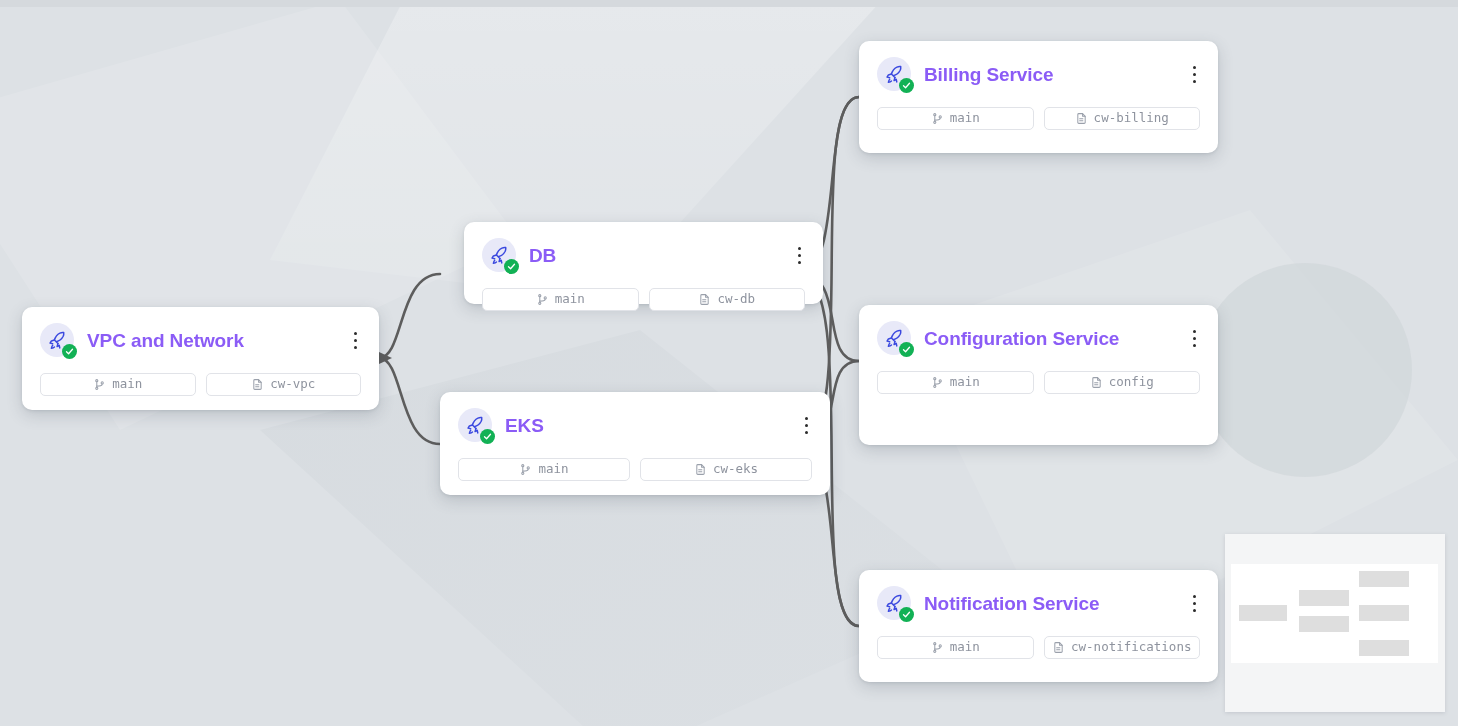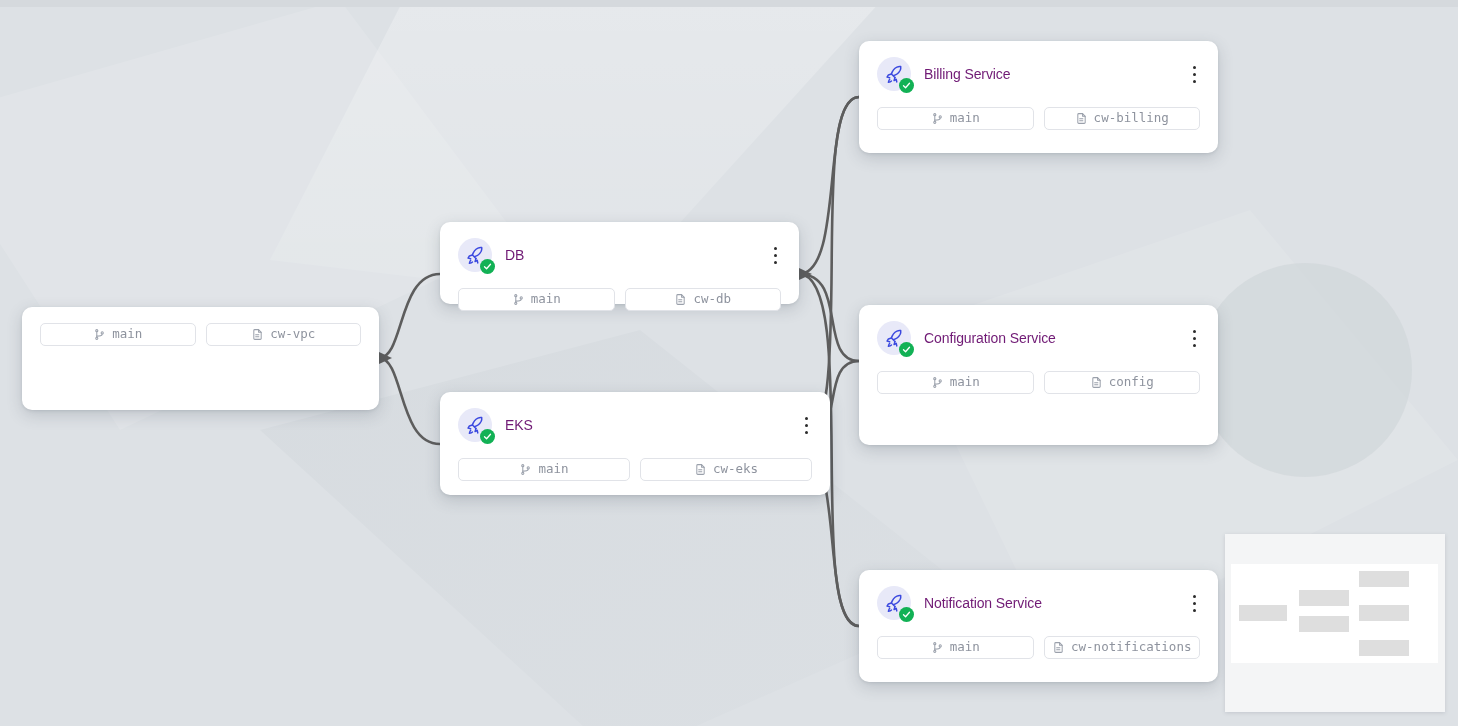--- a/index.html
+++ b/index.html
@@ -96,23 +96,23 @@
     height: 15px;
     border-radius: 50%;
     background: #12b155;
     display: flex;
     align-items: center;
     justify-content: center;
   }
   .status-badge svg { display: block; }
 
   .node-title {
-    font-size: 14px;
-    font-weight: normal;
-    color: #701a75;
+    font-size: 19px;
+    font-weight: bold;
+    color: #8b5cf6;
     letter-spacing: -0.1px;
     white-space: nowrap;
     line-height: 1;
   }
 
   .kebab-menu {
     position: absolute;
     right: -4px;
     top: 50%;
     transform: translateY(-50%);
@@ -229,20 +229,41 @@
 
     <path class="edge-path" d="M799,444 C 860,444 805,97 859,97"></path>
 
     <path class="edge-path" d="M799,444 C 848,444 818,361 859,361"></path>
 
     <path class="edge-path" d="M799,444 C 845,444 820,626 859,626"></path>
     <polygon class="edge-marker" points="799,438 812,444 799,450"></polygon>
   </svg>
 
   <div class="node-card" style="left:22px; top:307px; width:357px; height:103px;">
+    <div class="node-head">
+      <div class="node-avatar">
+        <svg width="21" height="21" viewBox="0 0 24 24" fill="none" stroke="#3b49df" stroke-width="1.7" stroke-linecap="round" stroke-linejoin="round">
+          <path d="M12.5 15.5l-4-4c.8-3 3-6.4 6.3-8 2-.9 4.3-.6 4.3-.6s.3 2.3-.6 4.3c-1.6 3.3-5 5.5-8 6.3z"></path>
+          <path d="M8.5 11.5L5 12.5l-1.5 2.5 3 .6"></path>
+          <path d="M12.5 15.5l-1 3.5 2.5-1.5 .6 3"></path>
+          <path d="M6.5 17.5c-1 1-1.5 3.5-1.5 3.5s2.5-.5 3.5-1.5"></path>
+        </svg>
+        <span class="status-badge">
+          <svg width="9" height="9" viewBox="0 0 24 24" fill="none" stroke="#ffffff" stroke-width="3.4" stroke-linecap="round" stroke-linejoin="round">
+            <polyline points="4,12.5 9.5,18 20,6"></polyline>
+          </svg>
+        </span>
+      </div>
+      <div class="node-title">VPC and Network</div>
+      <div class="kebab-menu">
+        <span></span>
+          <span></span>
+          <span></span>
+      </div>
+    </div>
     <div class="node-chips">
       <div class="chip">
         <svg width="13" height="13" viewBox="0 0 24 24" fill="none" stroke="#9aa0ab" stroke-width="1.9" stroke-linecap="round" stroke-linejoin="round">
           <circle cx="7" cy="5" r="2"></circle>
           <circle cx="7" cy="19" r="2"></circle>
           <circle cx="17" cy="9" r="2"></circle>
           <path d="M7 7v10"></path>
           <path d="M17 11c0 4-4 4-10 4"></path>
         </svg>
         <span class="chip-label">main</span>
@@ -252,21 +273,21 @@
           <path d="M14 3H7a1.8 1.8 0 0 0-1.8 1.8v14.4A1.8 1.8 0 0 0 7 21h10a1.8 1.8 0 0 0 1.8-1.8V8z"></path>
           <polyline points="14,3 14,8 18.8,8"></polyline>
           <line x1="8.6" y1="12.5" x2="14.5" y2="12.5"></line>
           <line x1="8.6" y1="16" x2="14.5" y2="16"></line>
         </svg>
         <span class="chip-label">cw-vpc</span>
       </div>
     </div>
   </div>
 
-  <div class="node-card" style="left:440px; top:222px; width:359px; height:82px;">
+  <div class="node-card" style="left:464px; top:222px; width:359px; height:82px;">
     <div class="node-head">
       <div class="node-avatar">
         <svg width="21" height="21" viewBox="0 0 24 24" fill="none" stroke="#3b49df" stroke-width="1.7" stroke-linecap="round" stroke-linejoin="round">
           <path d="M12.5 15.5l-4-4c.8-3 3-6.4 6.3-8 2-.9 4.3-.6 4.3-.6s.3 2.3-.6 4.3c-1.6 3.3-5 5.5-8 6.3z"></path>
           <path d="M8.5 11.5L5 12.5l-1.5 2.5 3 .6"></path>
           <path d="M12.5 15.5l-1 3.5 2.5-1.5 .6 3"></path>
           <path d="M6.5 17.5c-1 1-1.5 3.5-1.5 3.5s2.5-.5 3.5-1.5"></path>
         </svg>
         <span class="status-badge">
           <svg width="9" height="9" viewBox="0 0 24 24" fill="none" stroke="#ffffff" stroke-width="3.4" stroke-linecap="round" stroke-linejoin="round">

